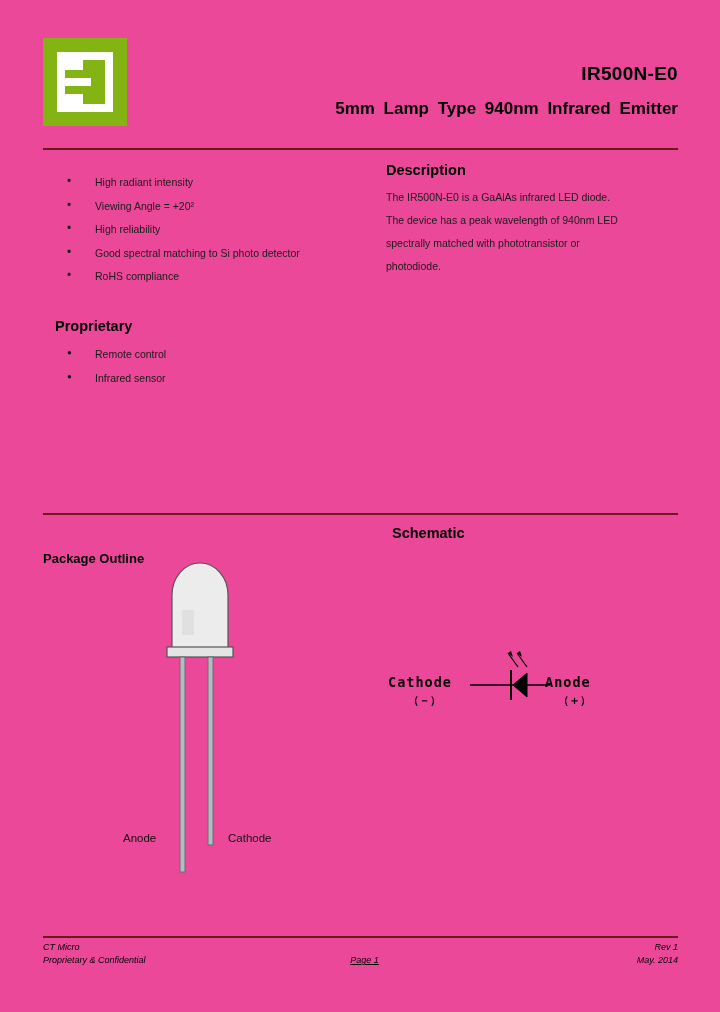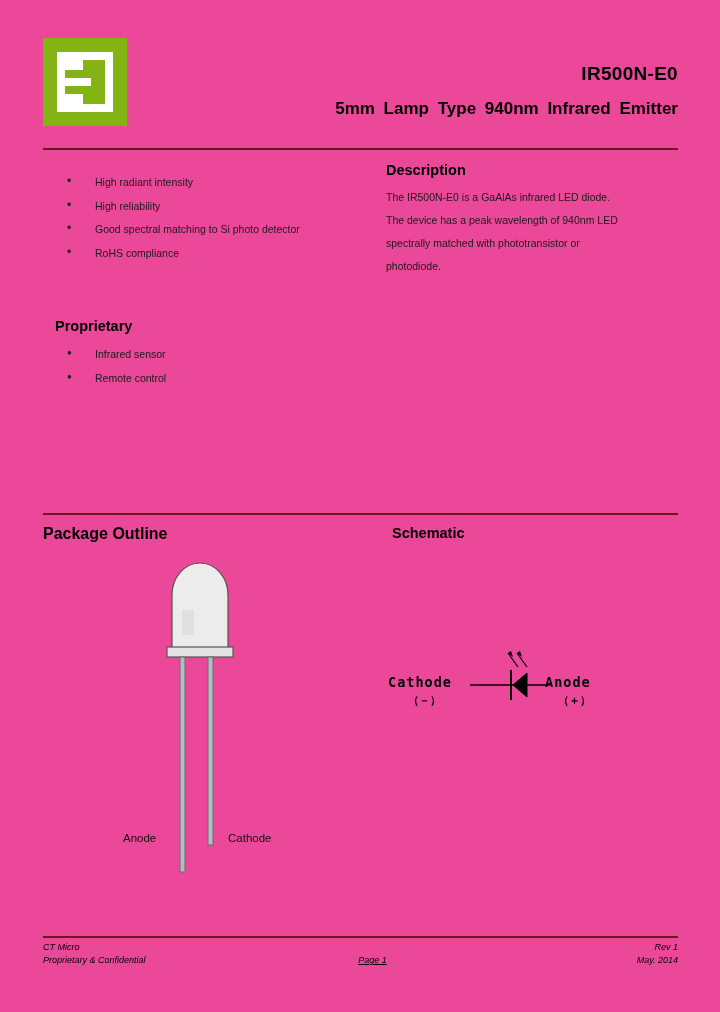--- a/index.html
+++ b/index.html
@@ -136,22 +136,22 @@
     margin: 0 0 10px 0;
     line-height: 1.25;
   }
   .desc-body {
     margin-top: 13px;
   }
   
   .pkg-title {
     position: absolute;
     left: 43px;
-    top: 525px;
-    font-size: 16px;
+    top: 551px;
+    font-size: 13px;
     font-weight: bold;
   }
   .sch-title {
     position: absolute;
     left: 392px;
     top: 525px;
     font-size: 14.5px;
     font-weight: bold;
   }
   .pkg-drawing {
@@ -230,21 +230,21 @@
   }
   .footer .left {
     position: absolute;
     left: 0;
     top: 0;
     text-align: left;
     line-height: 1.45;
   }
   .footer .center {
     position: absolute;
-    left: 12px;
+    left: 4px;
     top: 14px;
     width: 635px;
     text-align: center;
     text-decoration: underline;
   }
   .footer .right {
     position: absolute;
     right: 0;
     top: 0;
     text-align: right;
@@ -272,31 +272,32 @@
       <div class="part-number">IR500N-E0</div>
       <div class="part-desc">5mm  Lamp  Type  940nm  Infrared  Emitter</div>
     </div>
   </div>
 
   <div class="rule rule-top"></div>
 
   <div class="features">
     <ul class="bullets">
       <li>High radiant intensity</li>
+      <li>Viewing Angle = +20²</li>
       <li>High reliability</li>
       <li>Good spectral matching to Si photo detector</li>
       <li>RoHS compliance</li>
     </ul>
   </div>
 
   <div class="applications">
     <div class="sec-title">Proprietary</div>
     <ul class="bullets heavy">
+      <li>Remote control</li>
       <li>Infrared sensor</li>
-      <li>Remote control</li>
     </ul>
   </div>
 
   <div class="description">
     <div class="sec-title">Description</div>
     <div class="desc-body">
       <p>The IR500N-E0 is a GaAlAs infrared LED diode.</p>
       <p>The device has a peak wavelength of 940nm LED</p>
       <p>spectrally matched with phototransistor or</p>
       <p>photodiode.</p>

